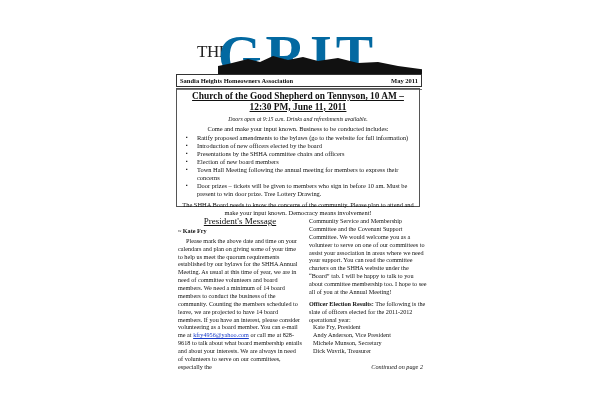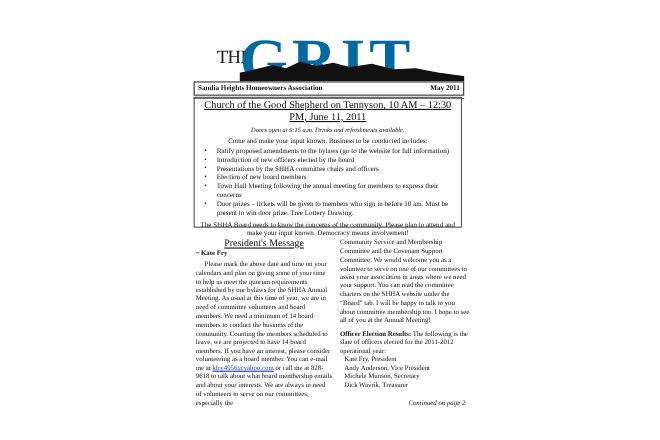--- a/index.html
+++ b/index.html
@@ -6,21 +6,21 @@
   body { width:600px; height:400px; position:relative; overflow:hidden; font-family:"Liberation Serif", serif; color:#111; }
   .page { position:absolute; left:176px; top:36px; width:246px; }
   .masthead { position:relative; height:38px; }
   .the { position:absolute; left:21px; top:6px; font-size:17px; letter-spacing:-0.5px; color:#222; }
   .grit-wrap { position:absolute; left:42px; top:0; width:204px; height:38px; overflow:hidden; }
   .grit { position:absolute; left:0; top:-8px; font-family:"Liberation Serif", serif; font-weight:bold; font-size:56px; letter-spacing:4px; color:#0369a1; line-height:1; }
   .hills { position:absolute; left:-30px; bottom:0; width:240px; height:24px; }
   .banner { position:relative; margin-top:0; border:1px solid #333; height:11px; display:flex; justify-content:space-between; align-items:center; padding:0 3px; font-size:6.5px; font-weight:bold; }
   .rule { height:1px; background:#777; margin-top:2px; }
   .box { position:absolute; left:176px; top:88px; width:244px; height:119px; border:1px solid #555; box-sizing:border-box; padding:2px 5px; font-size:6.4px; line-height:1.25; }
-  .box h1 { font-size:9.4px; text-align:center; text-decoration:underline; margin:0; line-height:1.15; font-weight:normal; }
+  .box h1 { font-size:9.4px; text-align:center; text-decoration:underline; margin:0; line-height:1.15; font-weight:bold; }
   .box .doors { text-align:center; font-style:italic; font-size:5.8px; margin:3px 0 2px; }
   .box .intro { text-align:center; margin:0 0 1px; }
   .box ul { margin:0; padding-left:9px; list-style:none; }
   .box li { position:relative; padding-left:6px; }
   .box li::before { content:"\25AA"; position:absolute; left:-5px; font-size:5px; top:1px; }
   .box .closing { text-align:center; margin-top:3px; }
   .col { position:absolute; font-size:6.2px; line-height:1.27; }
   .col.left { left:178px; top:217px; width:124px; }
   .col.right { left:309px; top:217px; width:118px; }
   .col h2 { font-size:9px; margin:0; text-decoration:underline; font-weight:normal; line-height:1.1;text-align:center; }

